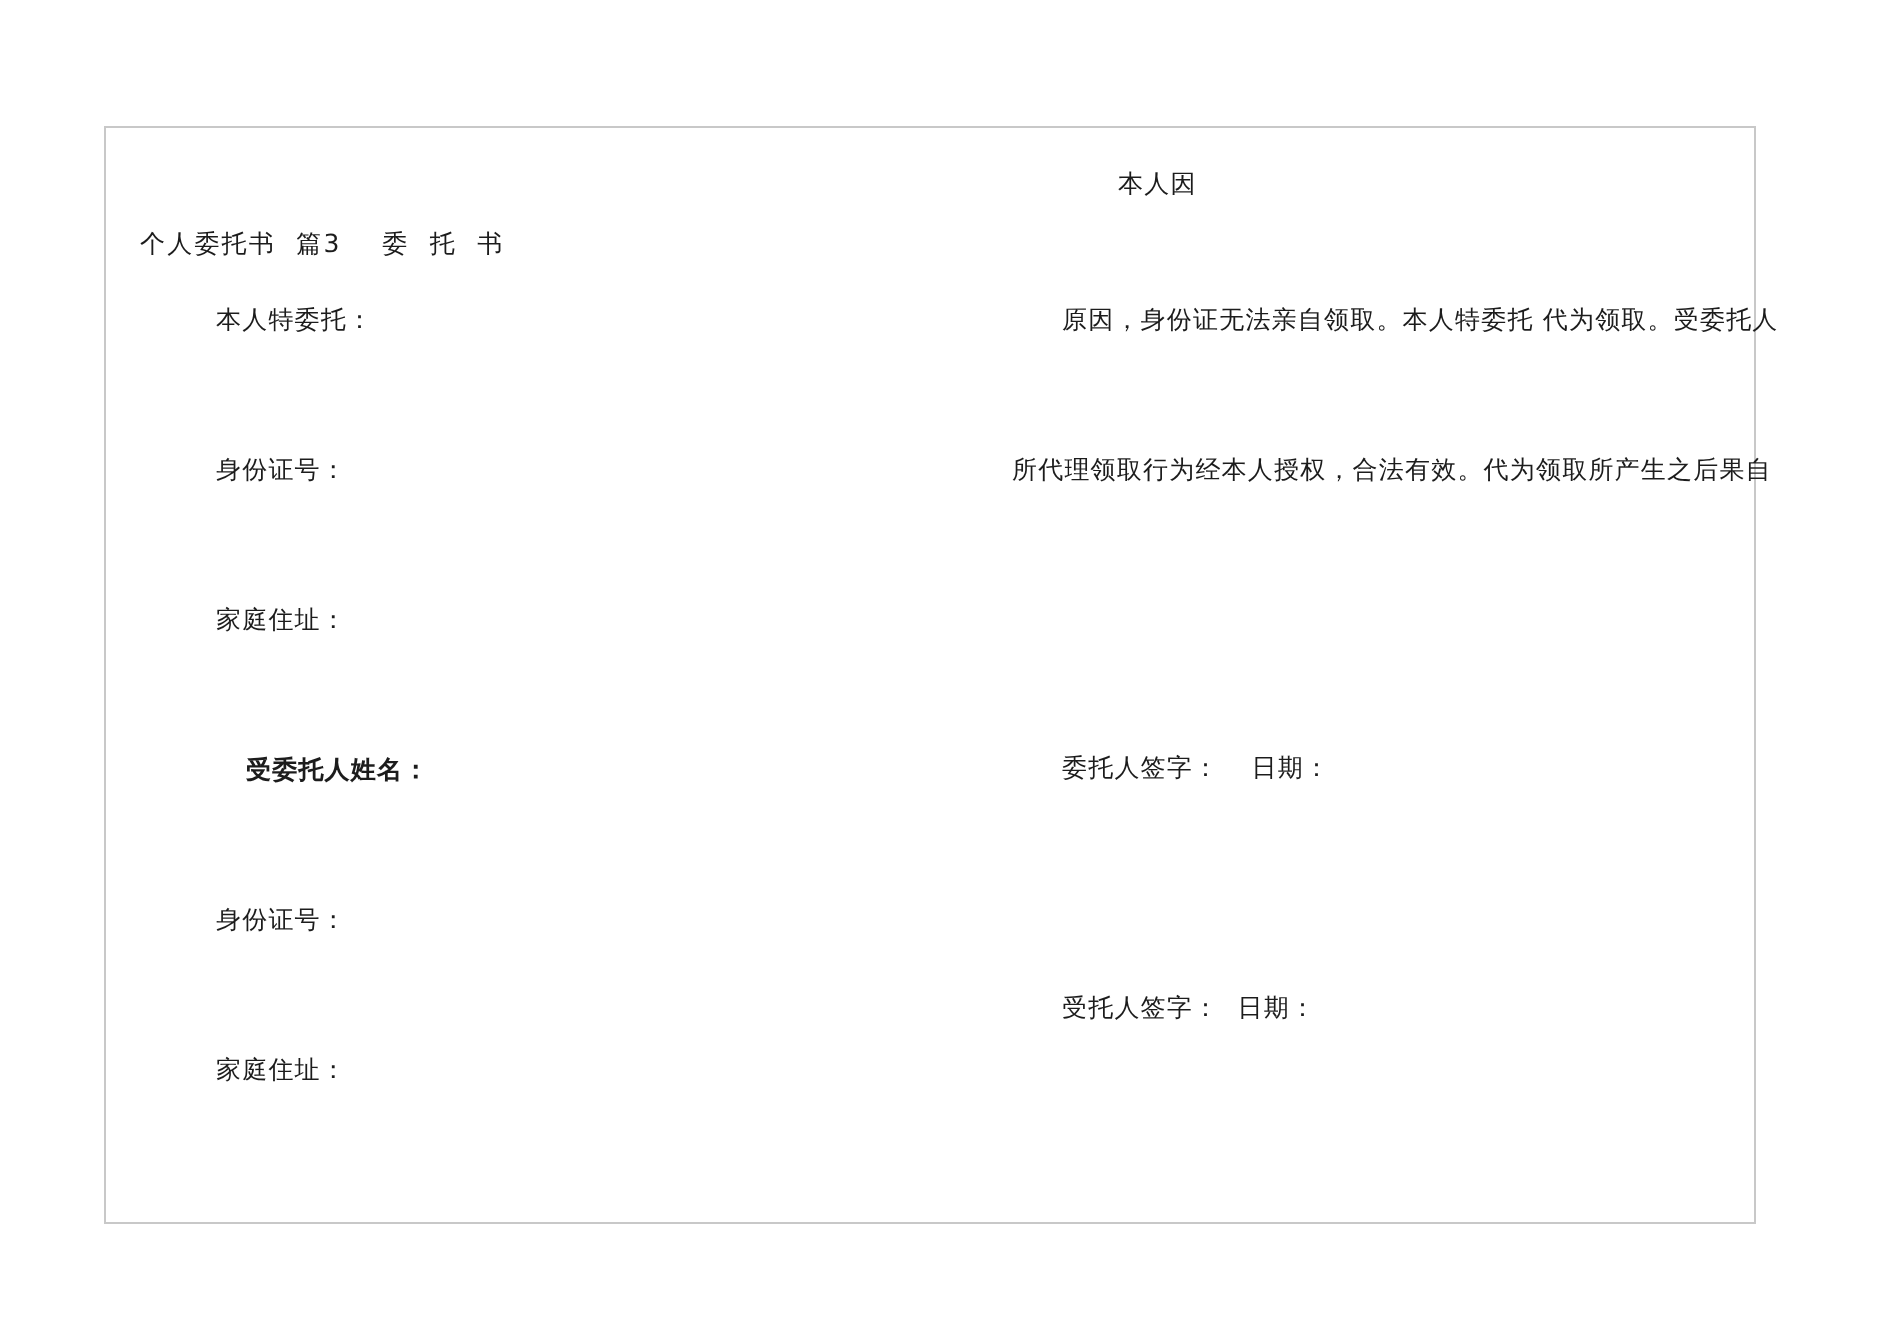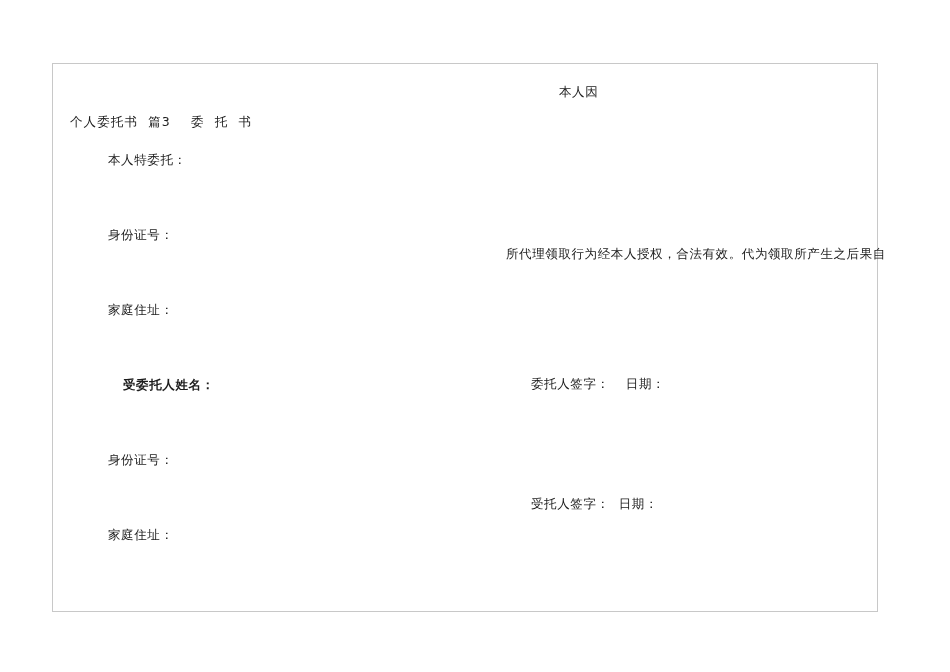--- a/index.html
+++ b/index.html
@@ -68,21 +68,21 @@
   
   .lbl-1 { left: 108px; top: 152px; }
   .lbl-2 { left: 108px; top: 227px; }
   .lbl-3 { left: 108px; top: 302px; }
   .lbl-4 { left: 123px; top: 377px; font-weight: bold; }
   .lbl-5 { left: 108px; top: 452px; }
   .lbl-6 { left: 108px; top: 527px; }
 
   
   .para-1 { left: 531px; top: 152px; }
-  .para-2 { left: 506px; top: 227px; margin-top: 19px; }
+  .para-2 { left: 506px; top: 227px; }
   .para-3 { left: 506px; top: 302px; }
 
   
   .sig-1 { left: 531px; top: 377px; font-family: Liberation Mono, monospace; }
   .sig-2 { left: 531px; top: 452px; margin-top: 44px; }
 </style>
 </head>
 <body>
 
 <div class="page">
@@ -100,20 +100,21 @@
     <div class="line lbl-2">身份证号：</div>
 
     <div class="line lbl-3">家庭住址：</div>
 
     <div class="line lbl-4">受委托人姓名：</div>
 
     <div class="line lbl-5">身份证号：</div>
 
     <div class="line lbl-6">家庭住址：</div>
 
+    <div class="line para-1">原因，身份证无法亲自领取。本人特委托 代为领取。受委托人</div>
 
     <div class="line para-2">所代理领取行为经本人授权，合法有效。代为领取所产生之后果自</div>
 
 
     <div class="line sig-1">委托人签字：  日期：</div>
 
     <div class="line sig-2">受托人签字：  日期：</div>
 
   </div>
 </div>

